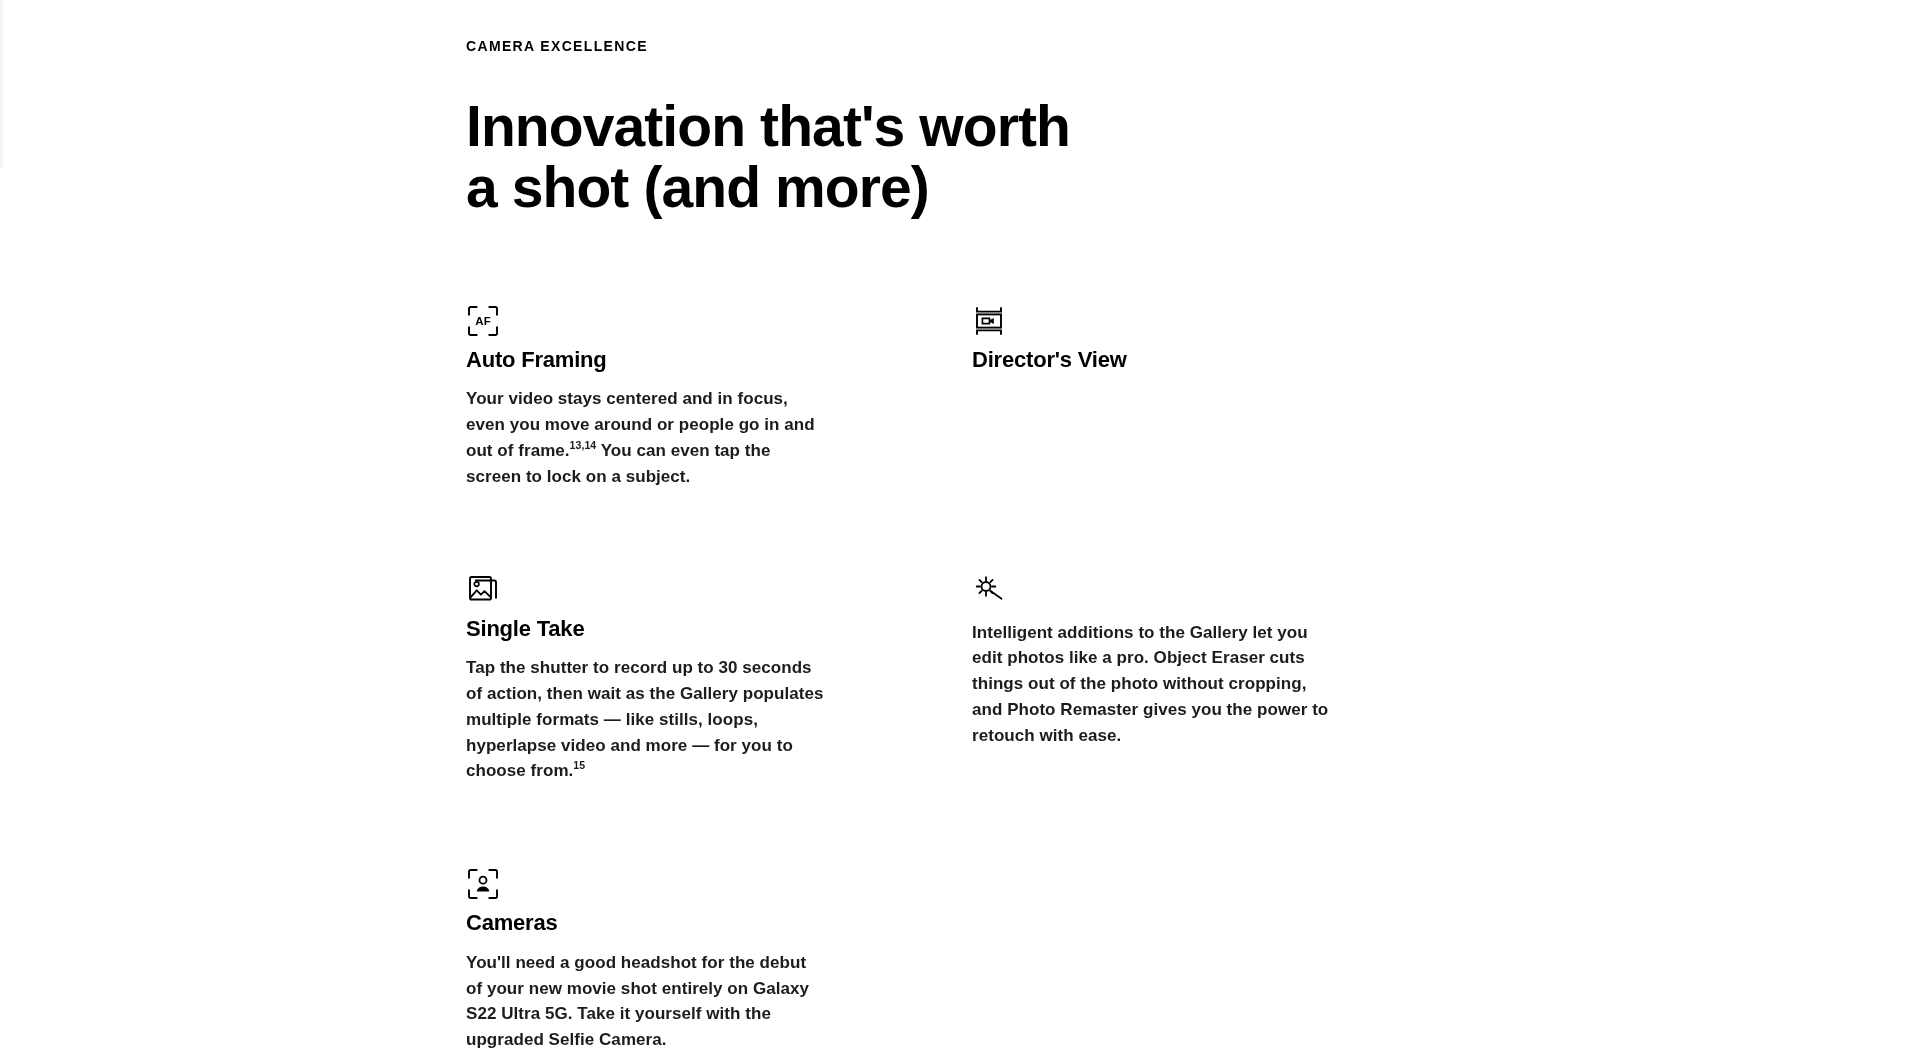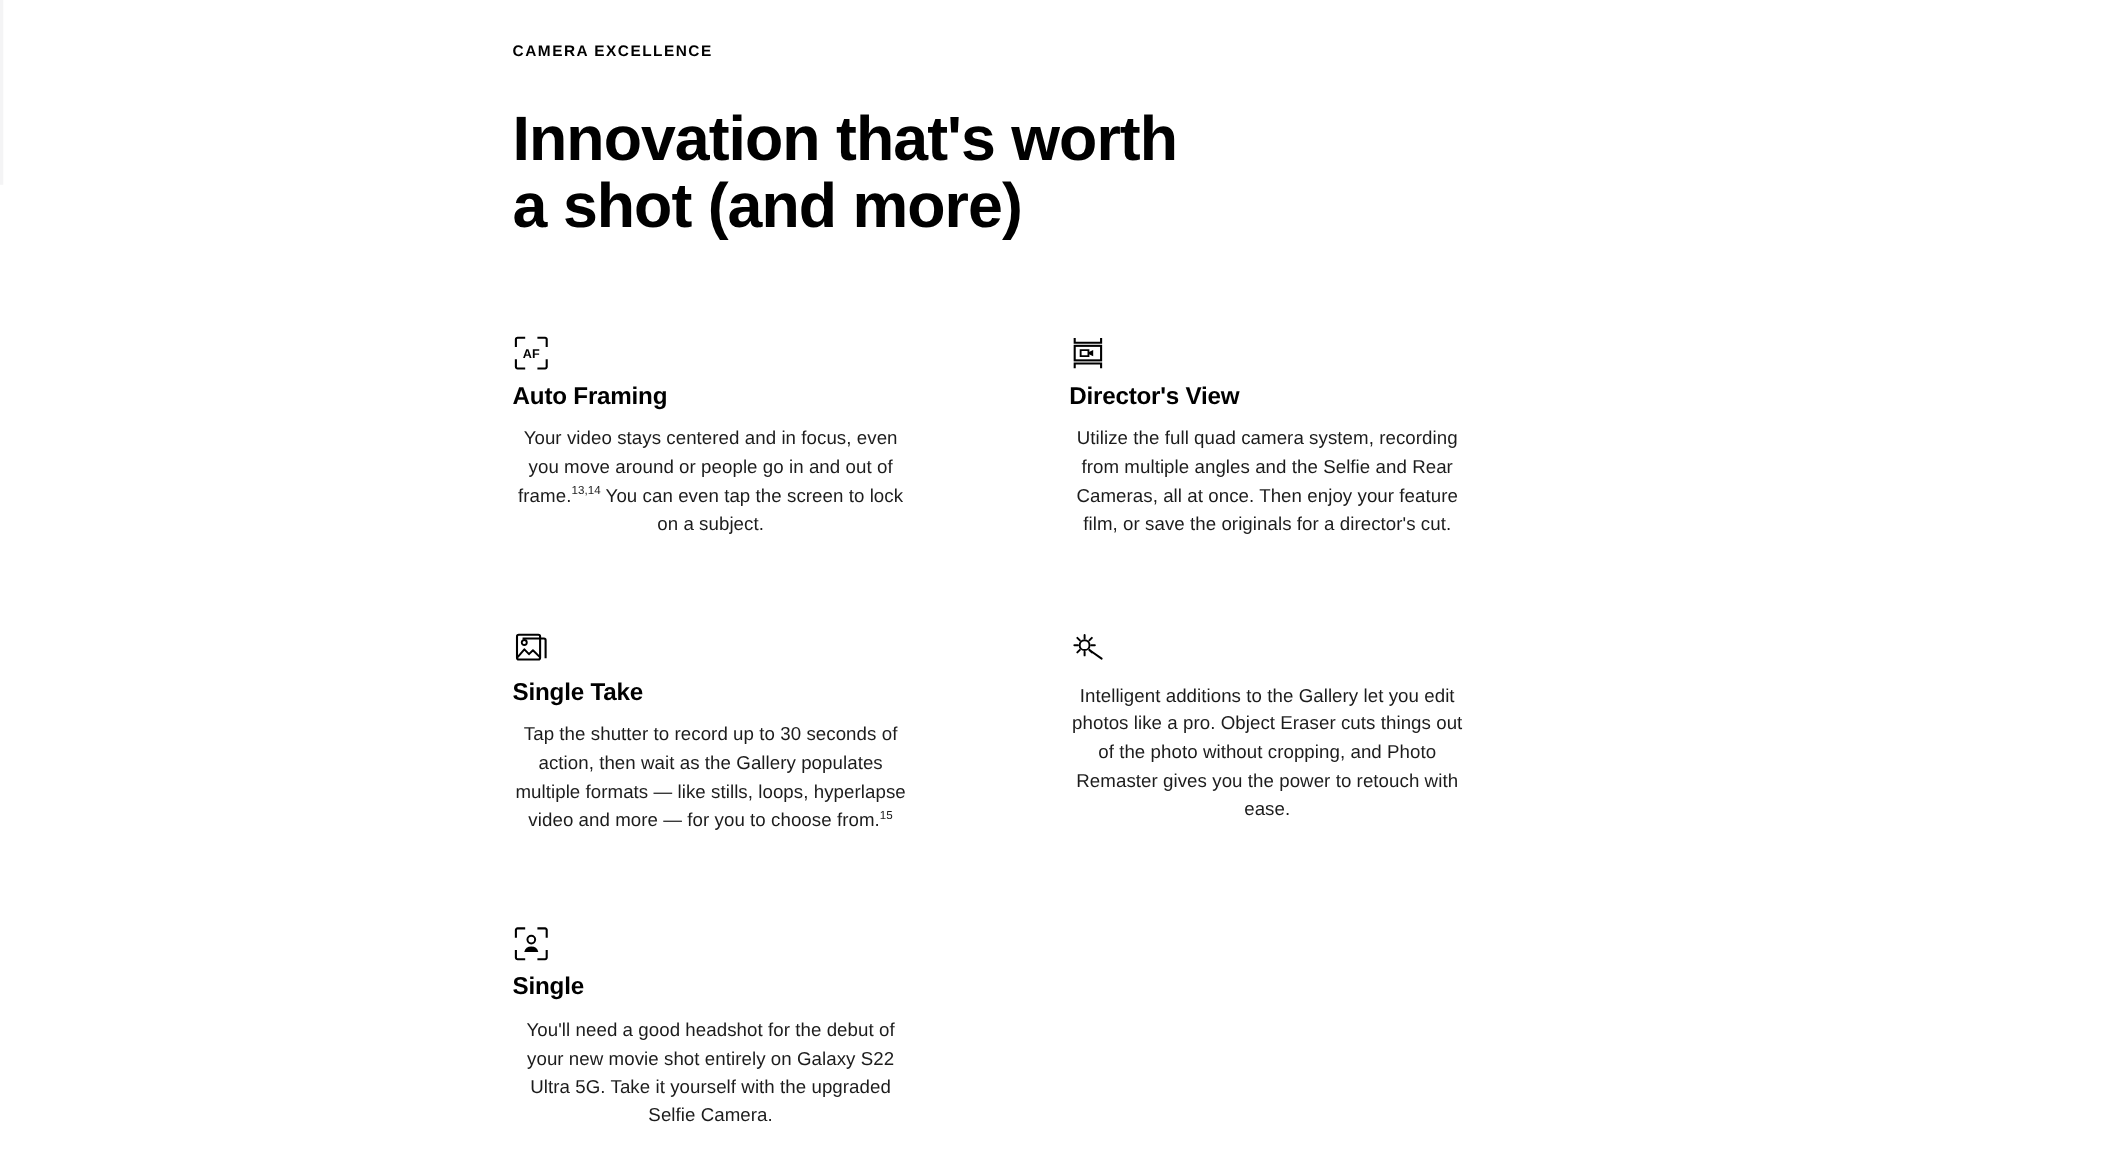--- a/index.html
+++ b/index.html
@@ -86,25 +86,24 @@
     font-size: 22px;
     font-weight: 700;
     line-height: 1.25;
     letter-spacing: -0.2px;
     color: #000000;
   }
 
   .card-body {
     margin-top: 13px;
     font-size: 17px;
-    font-weight: 400;
+    font-weight: 700;
     line-height: 1.52;
     color: #1c1c1c;
     letter-spacing: 0.05px;
-    text-align: center;
   }
 
   .card-body sup {
     font-size: 0.62em;
     vertical-align: super;
     line-height: 0;
   }
 
   
   .cell-r1c1 { grid-column: 1; grid-row: 1; }
@@ -149,21 +148,20 @@
         <span class="card-icon">
           <svg viewBox="0 0 34 34" fill="none" xmlns="http://www.w3.org/2000/svg">
             <path d="M5 4.2V7.6h24V4.2" stroke="#000" stroke-width="1.9" stroke-linecap="square"></path>
             <path d="M5 29.8v-3.4h24v3.4" stroke="#000" stroke-width="1.9" stroke-linecap="square"></path>
             <rect x="5" y="10.4" width="24" height="13.2" stroke="#000" stroke-width="1.9"></rect>
             <path d="M10.4 14.3h7.1v5.4h-7.1z" stroke="#000" stroke-width="1.7"></path>
             <path d="M17.5 16.2l4.3-2.1v5.8l-4.3-2.1z" fill="#000"></path>
           </svg>
         </span>
         <div class="card-title">Director's View</div>
-        <p class="card-body"><span>Utilize the full quad camera system, recording from multiple angles and the Selfie and Rear Cameras, all at once. Then enjoy your feature film, or save the originals for a director's cut.</span><sup></sup><span></span></p>
       </div>
 
       <div class="card cell-r2c1">
         <span class="card-icon">
           <svg viewBox="0 0 34 34" fill="none" xmlns="http://www.w3.org/2000/svg">
             <path d="M10 7.5h18.5a1.5 1.5 0 0 1 1.5 1.5v15.5" stroke="#000" stroke-width="1.9" stroke-linecap="square"></path>
             <rect x="4" y="4" width="21" height="22.5" rx="1.6" stroke="#000" stroke-width="1.9"></rect>
             <circle cx="10.6" cy="11.1" r="2.3" stroke="#000" stroke-width="1.7"></circle>
             <path d="M4.8 24.2l5.9-6.9 4.2 4.4 3.6-3.6 6.1 6.1" stroke="#000" stroke-width="1.8" stroke-linejoin="round" stroke-linecap="round"></path>
           </svg>
@@ -196,19 +194,19 @@
         <span class="card-icon">
           <svg viewBox="0 0 34 34" fill="none" xmlns="http://www.w3.org/2000/svg">
             <path d="M3 10.5V4.5a1.5 1.5 0 0 1 1.5-1.5h6" stroke="#000" stroke-width="1.9" stroke-linecap="square"></path>
             <path d="M23.5 3h6A1.5 1.5 0 0 1 31 4.5v6" stroke="#000" stroke-width="1.9" stroke-linecap="square"></path>
             <path d="M31 23.5v6a1.5 1.5 0 0 1-1.5 1.5h-6" stroke="#000" stroke-width="1.9" stroke-linecap="square"></path>
             <path d="M10.5 31h-6A1.5 1.5 0 0 1 3 29.5v-6" stroke="#000" stroke-width="1.9" stroke-linecap="square"></path>
             <circle cx="17" cy="13.2" r="3.5" stroke="#000" stroke-width="1.8"></circle>
             <path d="M10.6 24.4a6.6 6.6 0 0 1 12.8 0z" fill="#000"></path>
           </svg>
         </span>
-        <div class="card-title">Single</div>
+        <div class="card-title">Cameras</div>
         <p class="card-body"><span>You'll need a good headshot for the debut of your new movie shot entirely on Galaxy S22 Ultra 5G. Take it yourself with the upgraded Selfie Camera.</span><sup></sup><span></span></p>
       </div>
 
     </div>
   </div>
 </div>
 
 </body></html>

